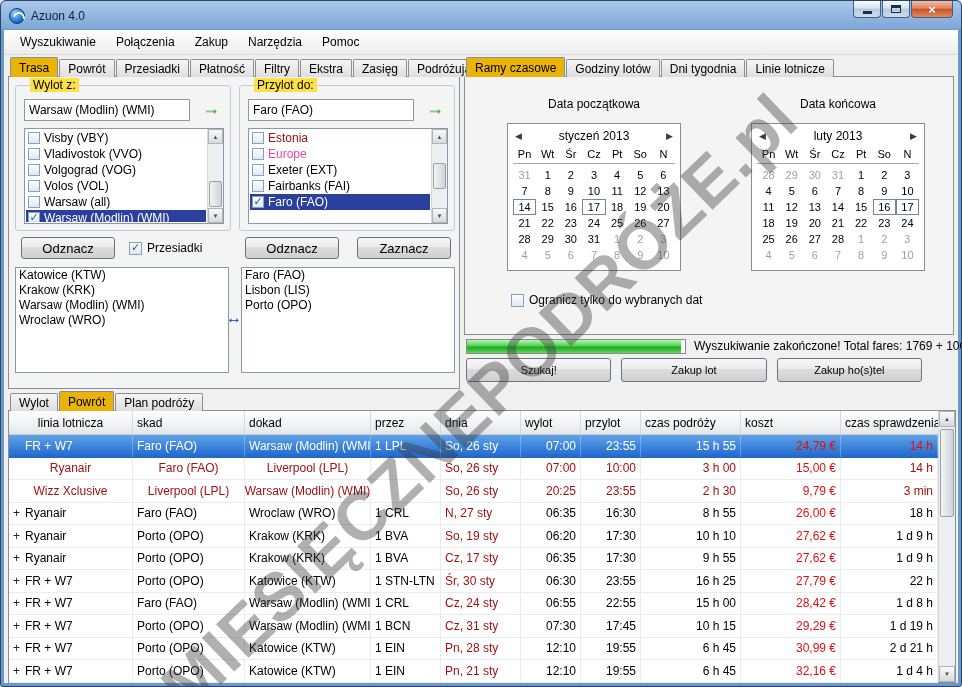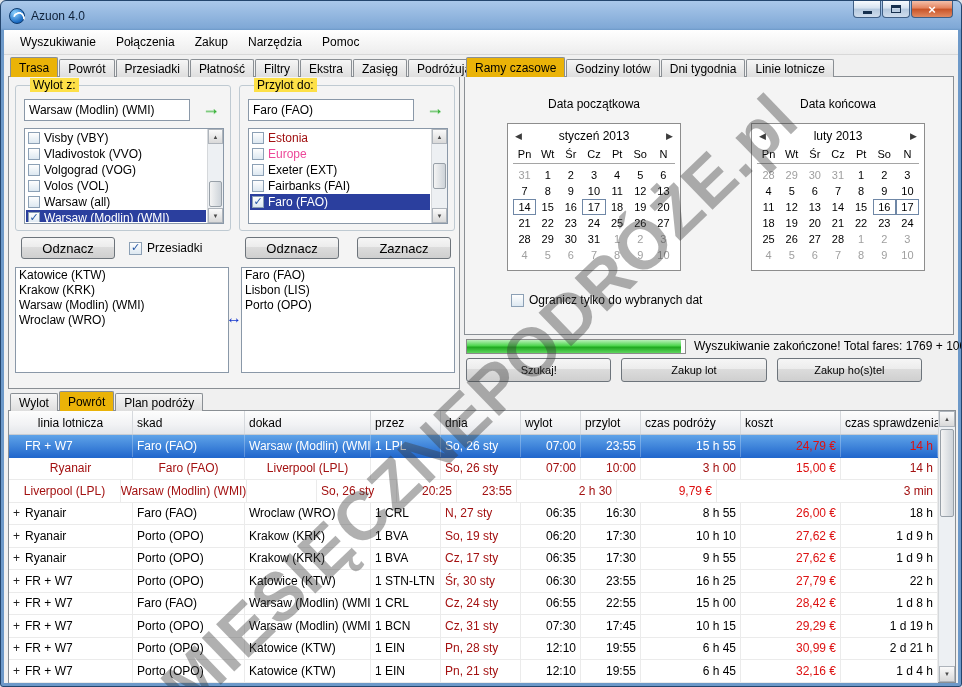--- a/index.html
+++ b/index.html
@@ -481,20 +481,23 @@
                 <div class="td c2 centered">Liverpool (LPL)</div>
                 <div class="td c3"></div>
                 <div class="td c4 day-cell">So, 26 sty</div>
                 <div class="td c5 right">07:00</div>
                 <div class="td c6 right">10:00</div>
                 <div class="td c7 right">3 h 00</div>
                 <div class="td c8 right cost-cell">15,00 €</div>
                 <div class="td c9 right checked-cell">14 h</div>
               </div>
               <div class="tr leg">
+                <div class="td c0 centered">
+                  <span>Wizz Xclusive</span>
+                </div>
                 <div class="td c1 centered">Liverpool (LPL)</div>
                 <div class="td c2 centered">Warsaw (Modlin) (WMI)</div>
                 <div class="td c3"></div>
                 <div class="td c4 day-cell">So, 26 sty</div>
                 <div class="td c5 right">20:25</div>
                 <div class="td c6 right">23:55</div>
                 <div class="td c7 right">2 h 30</div>
                 <div class="td c8 right cost-cell">9,79 €</div>
                 <div class="td c9 right checked-cell">3 min</div>
               </div>

